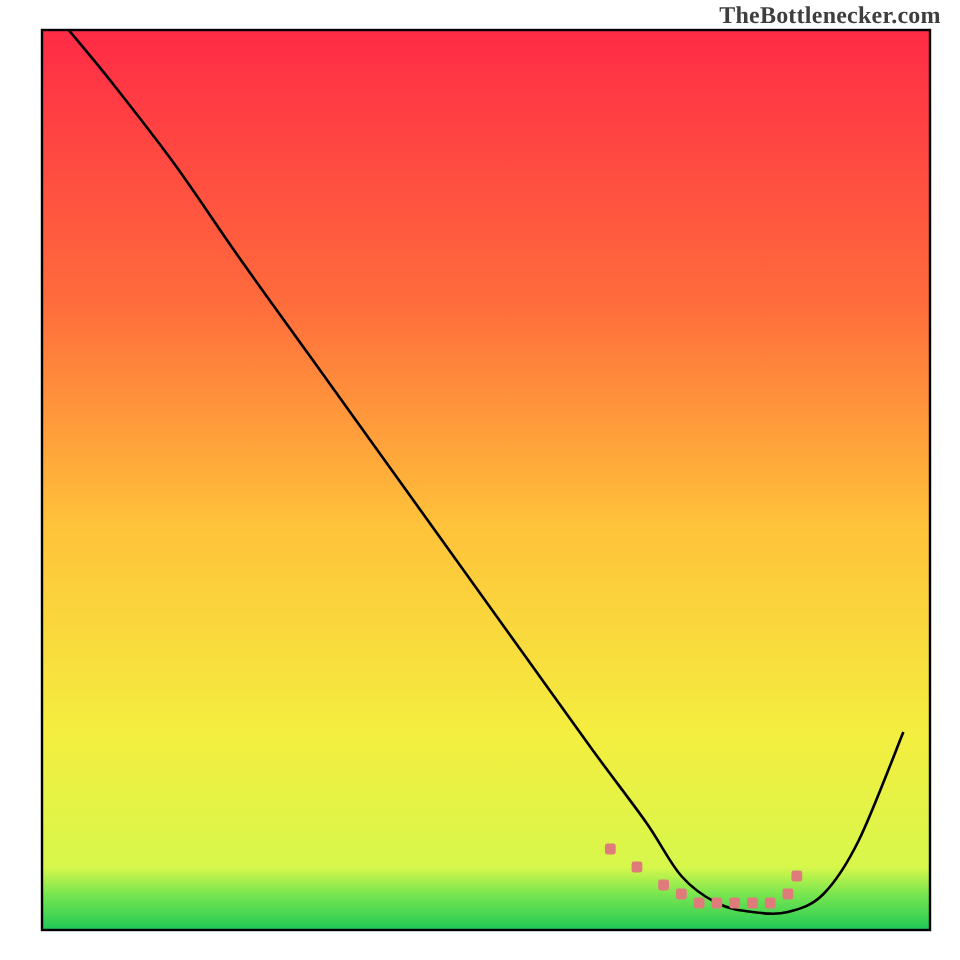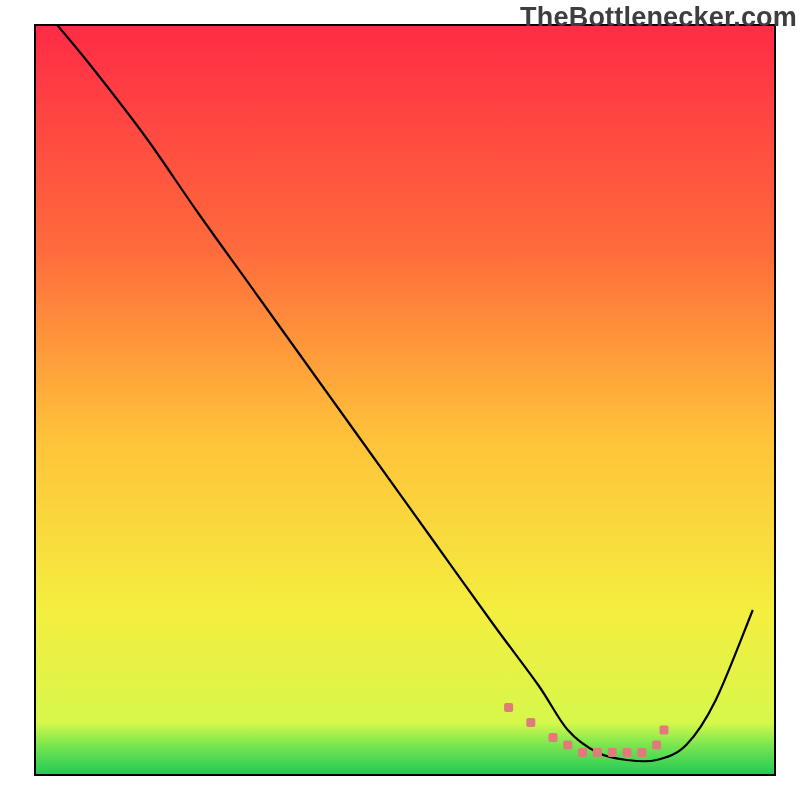--- a/index.html
+++ b/index.html
@@ -17,26 +17,27 @@
     height: 800px;
   }
   svg.chart {
     display: block;
     width: 800px;
     height: 800px;
   }
   .watermark {
     position: absolute;
     top: 2px;
-    right: 3px;
-    font-size: 27px;
+    right: 16px;
+    font-size: 20px;
     font-weight: 600;
     color: #3e3e3e;
     letter-spacing: 0.2px;
     pointer-events: none;
+    font-family: Liberation Serif, serif;
   }
 </style>
 </head>
 <body>
 
 <div class="chart-wrap">
   <div class="watermark">TheBottleneсker.com</div>
   <svg class="chart" viewBox="0 0 800 800">
     <defs>
       <linearGradient id="bg-grad" x1="0" y1="0" x2="0" y2="1">

